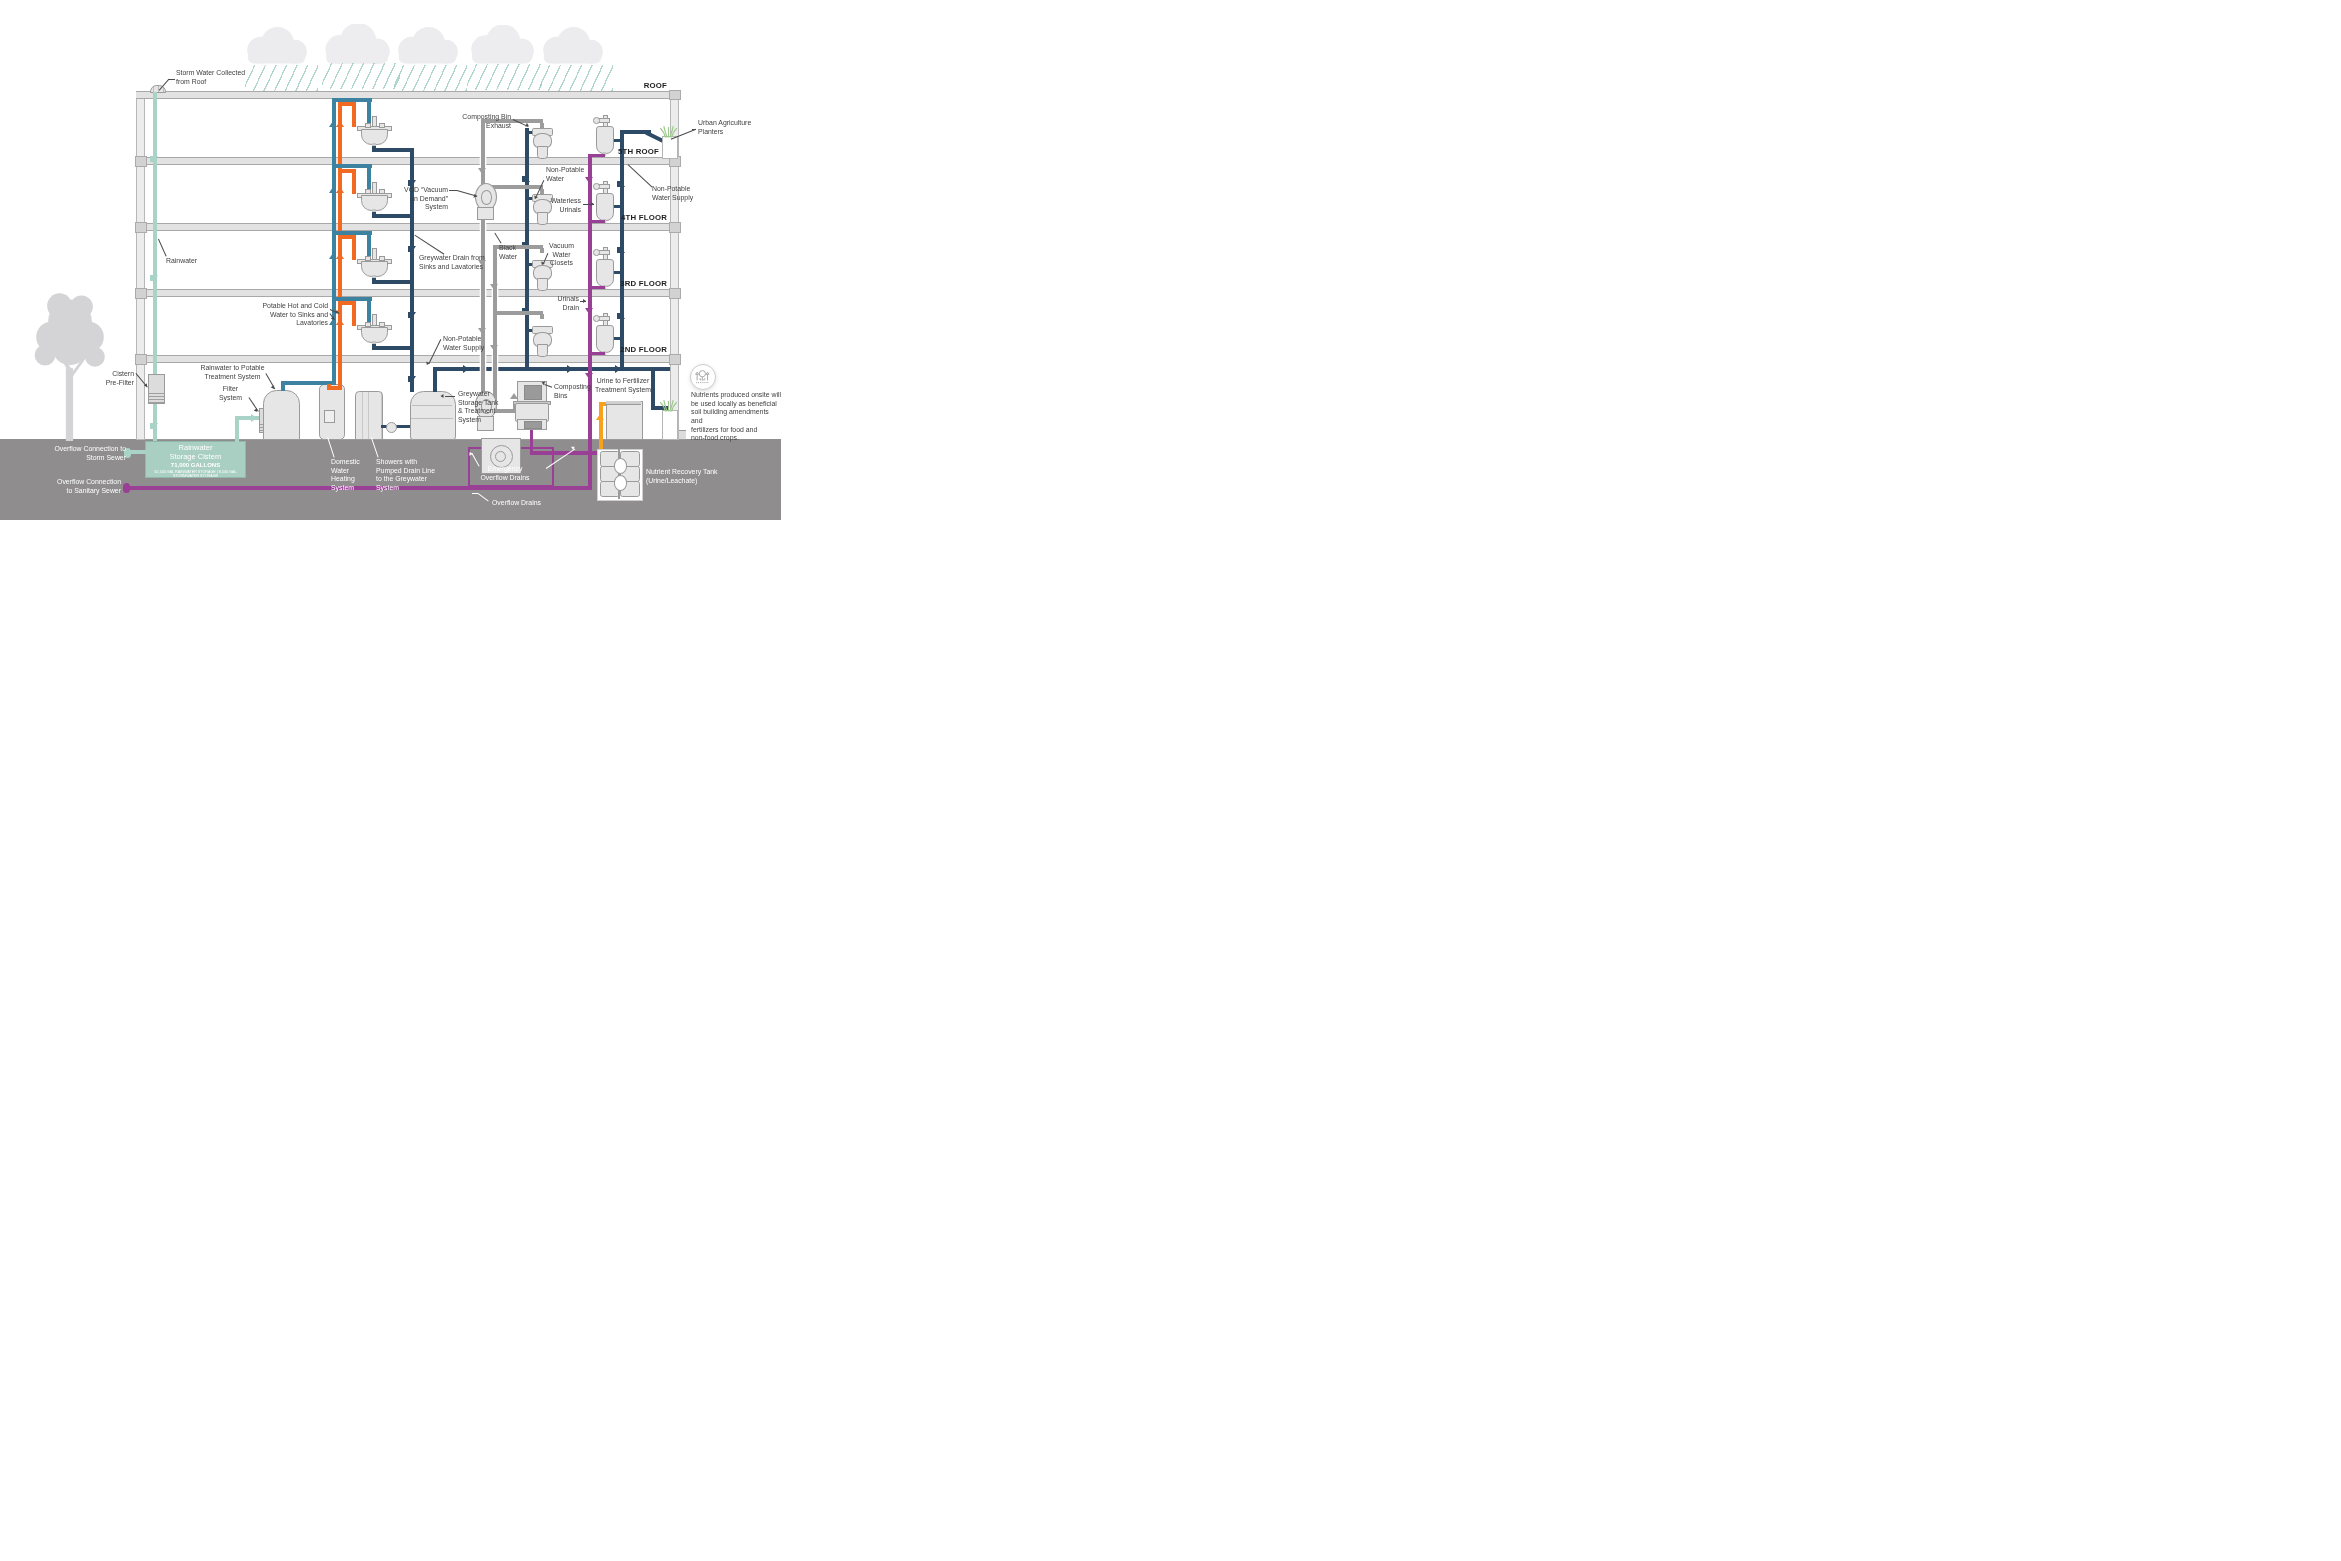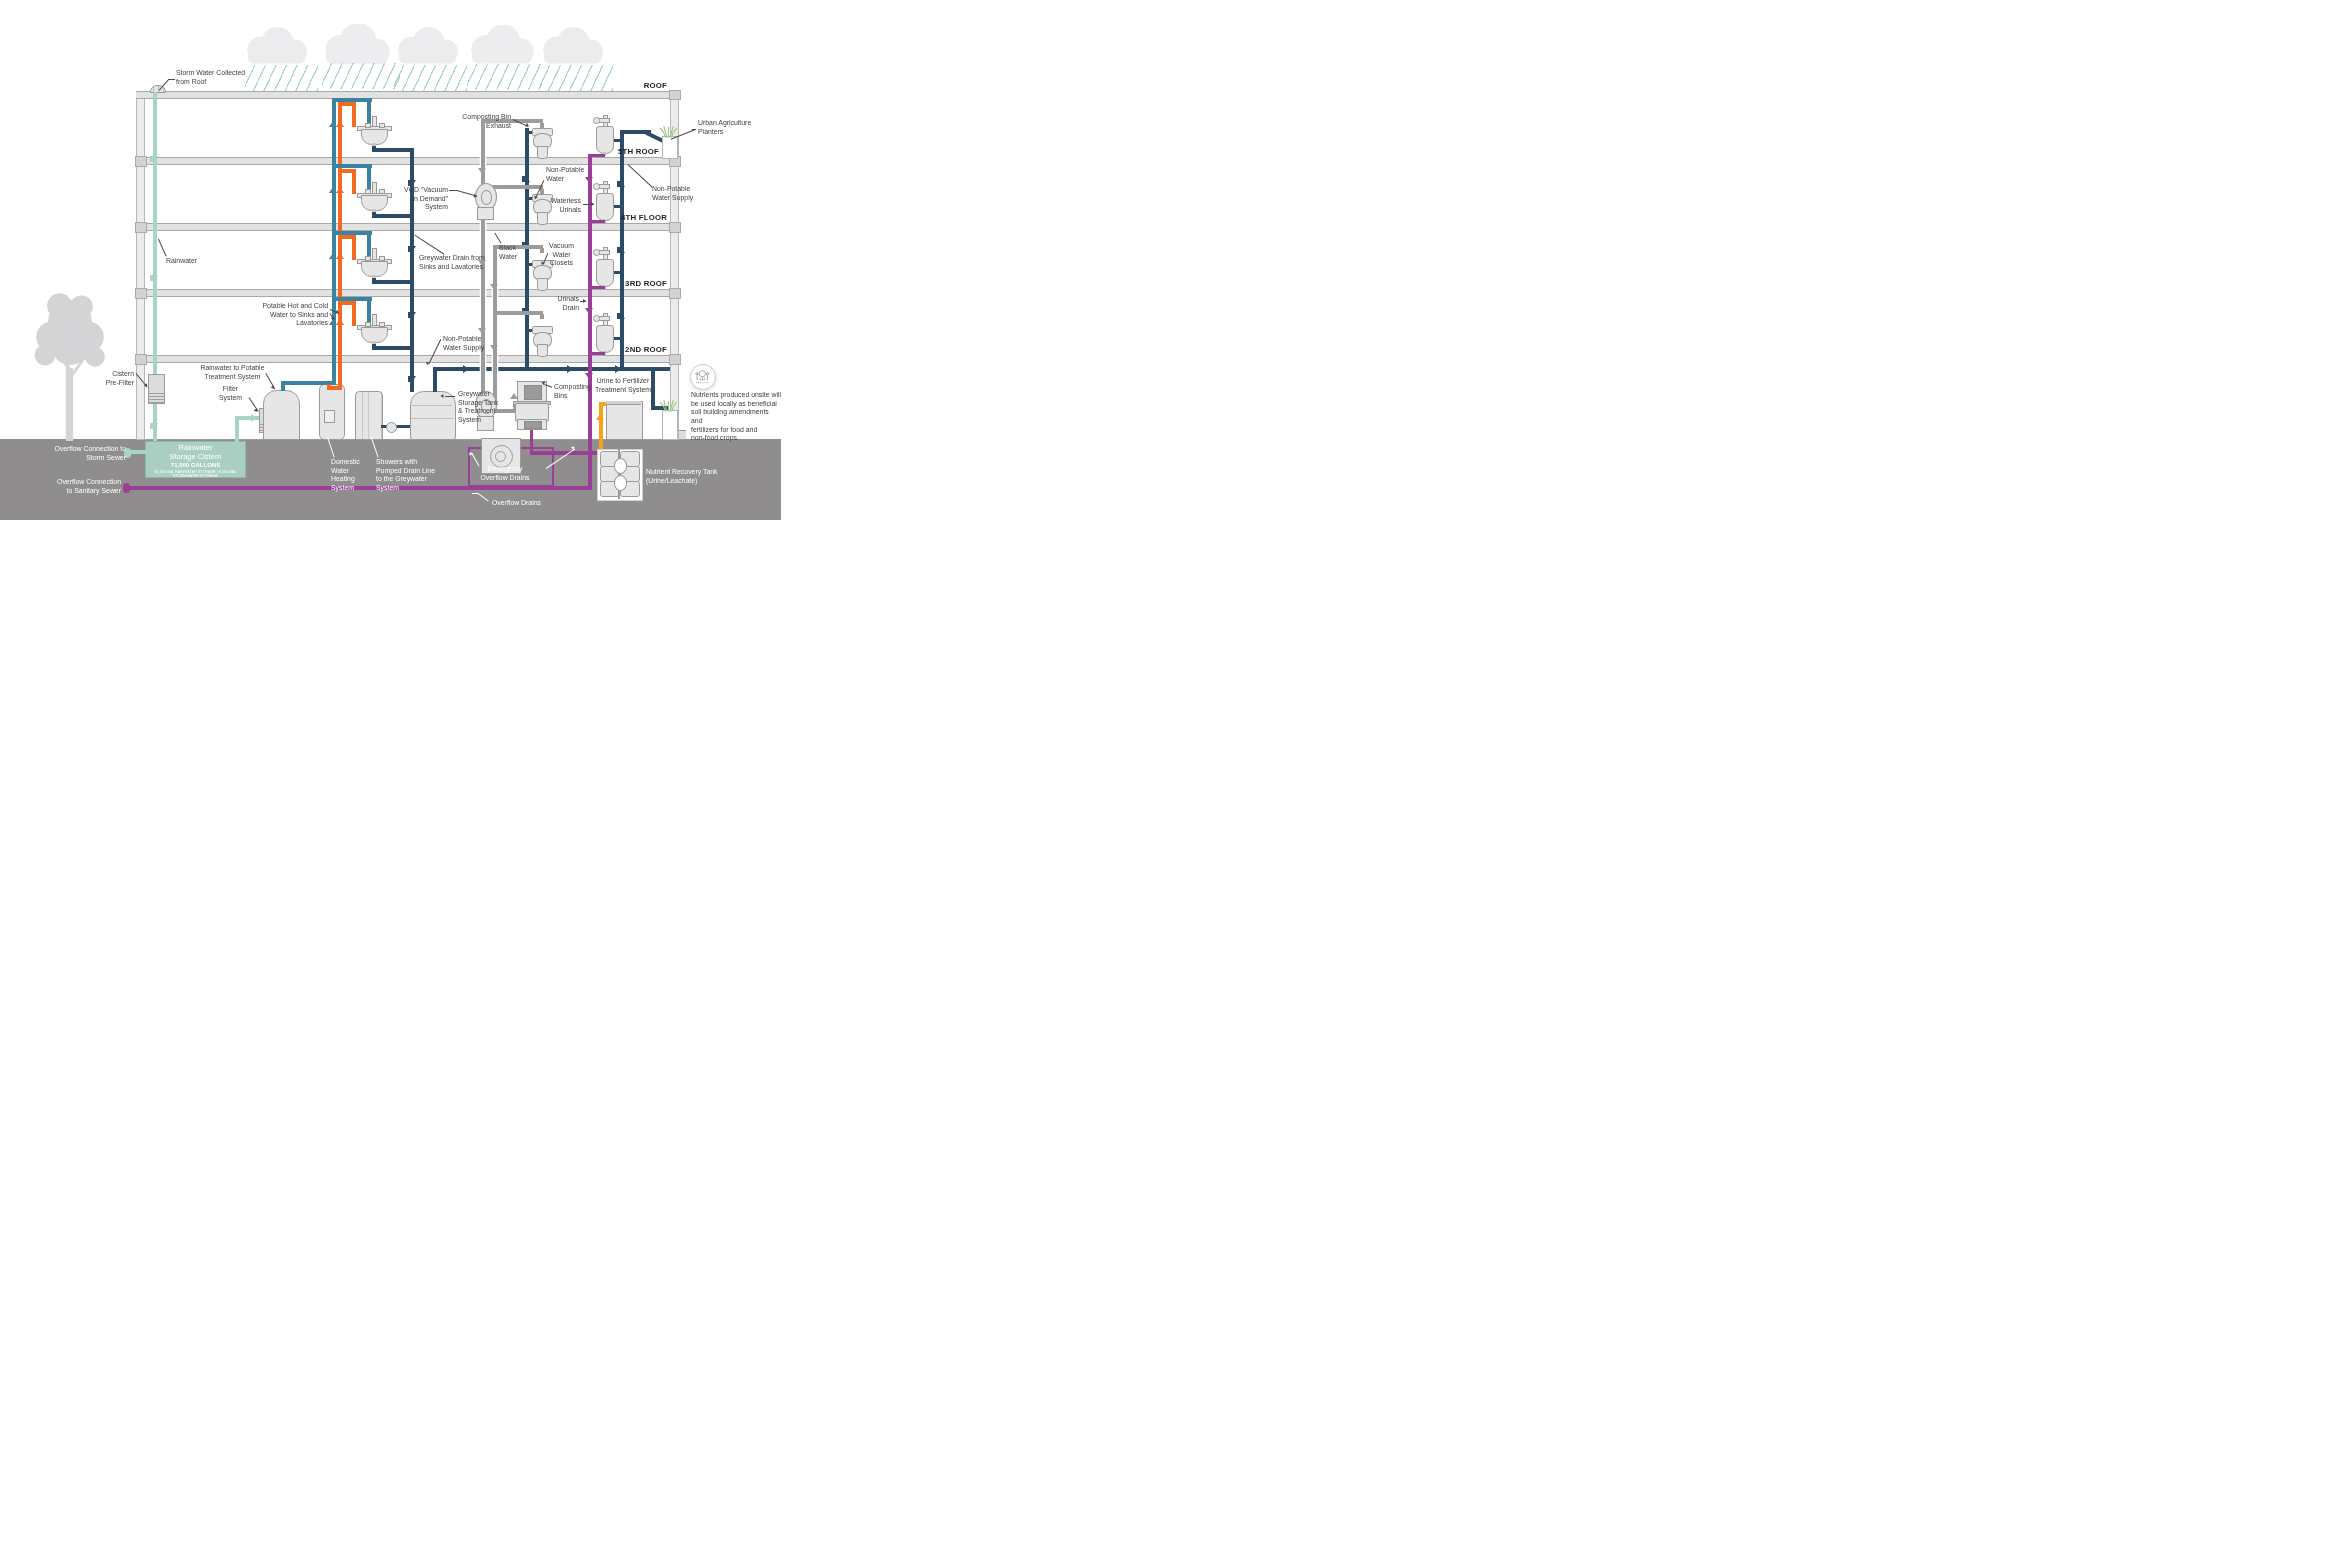--- a/index.html
+++ b/index.html
@@ -446,22 +446,22 @@
   <div class="ldw" style="left:472px;top:493px;width:6.2px;"></div>
   <div class="ldw" style="left:478px;top:493px;width:12.5px;transform:rotate(36deg);"></div>
   <div class="ldw" style="left:378px;top:457px;width:21px;transform:rotate(-109deg);"></div>
   <div class="ldw" style="left:334px;top:457px;width:21px;transform:rotate(-108deg);"></div>
 
   <div class="lbl" style="left:176px;top:69px;">Storm Water Collected
 from Roof</div>
   <div class="floorlbl" style="left:604px;top:81px;width:63px;">ROOF</div>
   <div class="floorlbl" style="left:596px;top:147px;width:63px;">5TH ROOF</div>
   <div class="floorlbl" style="left:604px;top:213px;width:63px;">4TH FLOOR</div>
-  <div class="floorlbl" style="left:604px;top:279px;width:63px;">3RD ROOF</div>
-  <div class="floorlbl" style="left:604px;top:345px;width:63px;">2ND ROOF</div>
+  <div class="floorlbl" style="left:604px;top:279px;width:63px;">3RD FLOOR</div>
+  <div class="floorlbl" style="left:604px;top:345px;width:63px;">2ND FLOOR</div>
   <div class="lbl r" style="left:448px;top:113px;width:63px;">Composting Bin
 Exhaust</div>
   <div class="lbl" style="left:698px;top:119px;">Urban Agriculture
 Planters</div>
   <div class="lbl" style="left:546px;top:166px;">Non-Potable
 Water</div>
   <div class="lbl r" style="left:401px;top:186px;width:47px;">VOD “Vacuum
 on Demand”
 System</div>
   <div class="lbl r" style="left:545px;top:197px;width:36px;">Waterless

